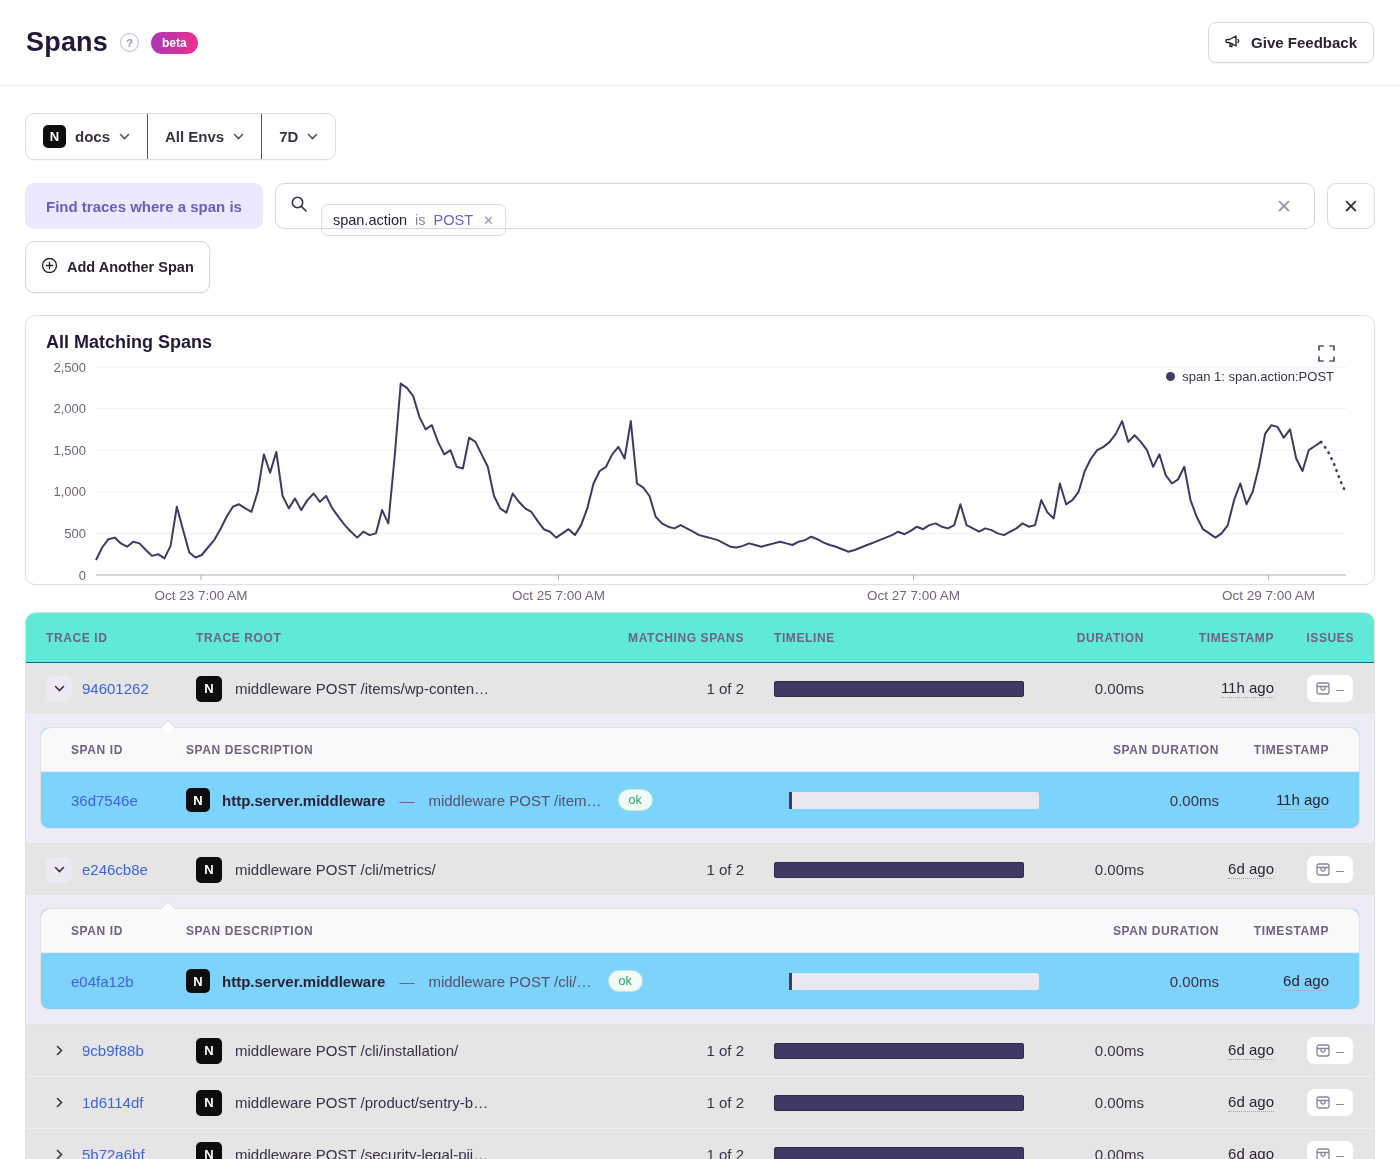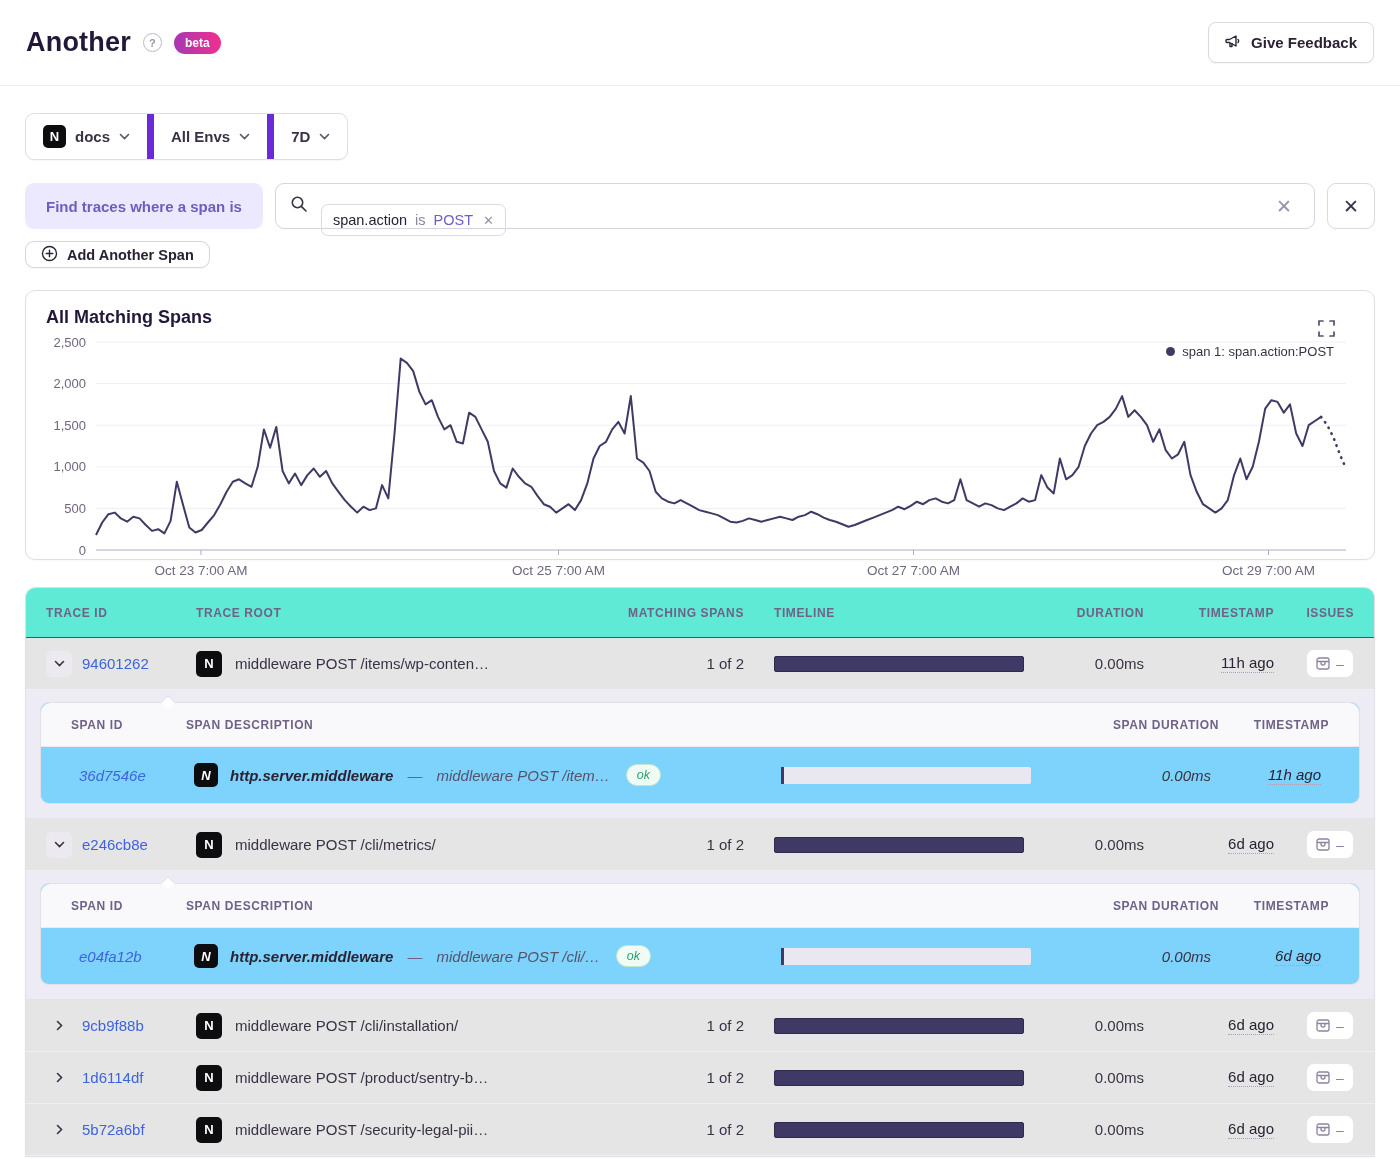--- a/index.html
+++ b/index.html
@@ -19,42 +19,42 @@
     background:#fff; border:1px solid #dcd8e4; border-radius:8px; font-size:15px; font-weight:700;
     color:#2b2233; cursor:pointer; box-shadow:0 1px 1px rgba(43,34,51,.04); }
 
   .content { padding:27px 25px 0; }
 
   
   .filter-bar { display:inline-flex; align-items:stretch; border:1px solid #e0dce8; border-radius:9px;
     background:#fff; height:47px; box-shadow:0 1px 1px rgba(43,34,51,.03); }
   .filter-seg { display:flex; align-items:center; gap:9px; padding:0 17px; font-size:15px;
     font-weight:700; color:#3a3244; cursor:pointer; }
-  .filter-seg + .filter-seg { border-left:7px solid #6d28d9; }
+  .filter-seg + .filter-seg { border-left:1px solid #6d28d9; }
   .nextjs-logo { width:23px; height:23px; background:#0d0d10; color:#fff; border-radius:5px;
     display:flex; align-items:center; justify-content:center; font-size:13px; font-weight:700; }
   .chev svg { display:block; }
 
   
   .query-row { display:flex; align-items:center; gap:12px; margin-top:23px; }
   .query-label { background:#ece8fd; color:#6a5fc1; font-size:15px; font-weight:700;
     height:46px; display:flex; align-items:center; padding:0 21px; border-radius:9px; white-space:nowrap; }
   .searchbox { flex:1; height:46px; border:1px solid #d8d3e0; border-radius:9px; background:#fff;
     display:flex; align-items:center; padding:0 14px; gap:13px; }
   .token { display:flex; align-items:center; gap:8px; border:1px solid #dcd8e4; border-radius:7px;
     height:32px; padding:0 11px; font-size:14.5px;margin-top:28px; }
   .token .tkey { color:#2b2233; font-weight:400; }
   .token .top { color:#8d8499; }
   .token .tval { color:#6c5fc7; font-weight:500; }
   .token .tx { color:#9a90ab; font-size:13px; cursor:pointer; margin-left:2px; }
   .search-clear { margin-left:auto; color:#9d93ae; font-size:19px; cursor:pointer; padding:4px 8px; }
   .remove-filter-btn { width:48px; height:46px; border:1px solid #dcd8e4; border-radius:9px;
     background:#fff; display:flex; align-items:center; justify-content:center; font-size:19px;
     color:#3a3244; cursor:pointer; }
-  .add-span-btn { margin-top:12px; display:inline-flex; align-items:center; gap:9px; height:27px;
+  .add-span-btn { margin-top:12px; display:inline-flex; align-items:center; gap:9px; height:52px;
     padding:0 15px; border:1px solid #d8d3e0; border-radius:9px; background:#fff; font-size:14.5px;
     font-weight:700; color:#2b2233; cursor:pointer; box-shadow:0 1px 1px rgba(43,34,51,.03); }
 
   
   .chart-panel { margin-top:22px; border:1px solid #e2dee9; border-radius:10px; background:#fff;
     height:270px; position:relative; padding:16px 0 0; box-shadow:0 1px 2px rgba(43,34,51,.03); }
   .chart-title { font-size:18px; font-weight:700; color:#23183a; padding-left:20px; }
   .fullscreen-btn { position:absolute; top:29px; right:39px; width:17px; height:17px; cursor:pointer; color:#57516b; }
   .chart-legend { position:absolute; top:53px; right:40px; display:flex; align-items:center; gap:7px;
     font-size:13px; color:#3a3244; }
@@ -92,37 +92,37 @@
 
   
   .span-area { background:#edebf3; padding:12px 14px 14px; border-bottom:1px solid #e5e2ec; }
   .sub-panel { background:#7dd3fc; border:1px solid #e2dfe9; border-radius:9px; position:relative; }
   .sub-caret { position:absolute; top:-6px; left:122px; width:10px; height:10px; background:#fff;
     border-left:1px solid #e2dfe9; border-top:1px solid #e2dfe9; transform:rotate(45deg); }
   .s-head { display:grid; grid-template-columns:115px 1fr 300px 130px 110px; height:44px;
     align-items:center; padding:0 30px; background:#f9f8fb; border-bottom:1px solid #eceaf1;
     border-radius:9px 9px 0 0; }
   .s-row { display:grid; grid-template-columns:115px 1fr 300px 130px 110px; height:56px;
-    align-items:center; padding:0 38px;font-style:italic; }
+    align-items:center; padding:0 30px; }
   .s-desc { display:flex; align-items:center; gap:12px; overflow:hidden; white-space:nowrap; }
   .s-desc .nextjs-logo { width:24px; height:24px; flex:0 0 auto; }
   .op { font-weight:700; color:#2b2233; }
   .sep { color:#6f6287; padding:0 2px; }
   .desc-txt { color:#57516b; }
   .ok-badge { border:1px solid #c2e6d2; background:#f1fbf5; color:#2ba06a; font-size:12.5px;
     border-radius:20px; padding:3px 10px; margin-left:4px; }
   .s-tl { width:250px; height:17px; background:#e9e7f0; border-radius:2px; position:relative; }
   .s-tl::before { content:""; position:absolute; left:0; top:0; width:3px; height:17px; background:#3f3a65; }
 </style>
 </head>
 <body>
 
 <div class="topbar">
   <div class="title-wrap">
-    <div class="page-title">Another</div>
+    <div class="page-title">Spans</div>
     <div class="help-icon">?</div>
     <div class="beta-badge">beta</div>
   </div>
   <button class="feedback-btn">
     <span>
       <svg width="17" height="15" viewBox="0 0 17 15" fill="none" stroke="#2b2233" stroke-width="1.4" stroke-linejoin="round">
         <path d="M2 5.5h2.5L11 2v10L4.5 8.5H2a1 1 0 0 1-1-1v-1a1 1 0 0 1 1-1Z"></path>
         <path d="M5 9v3.5h2V9"></path>
         <path d="M13 5.5c.8.6.8 2.4 0 3" stroke-linecap="round"></path>
       </svg>

